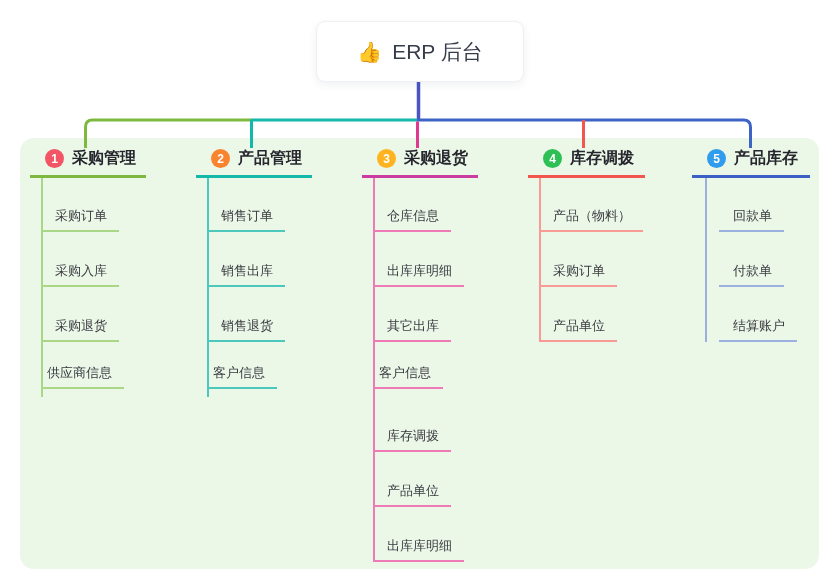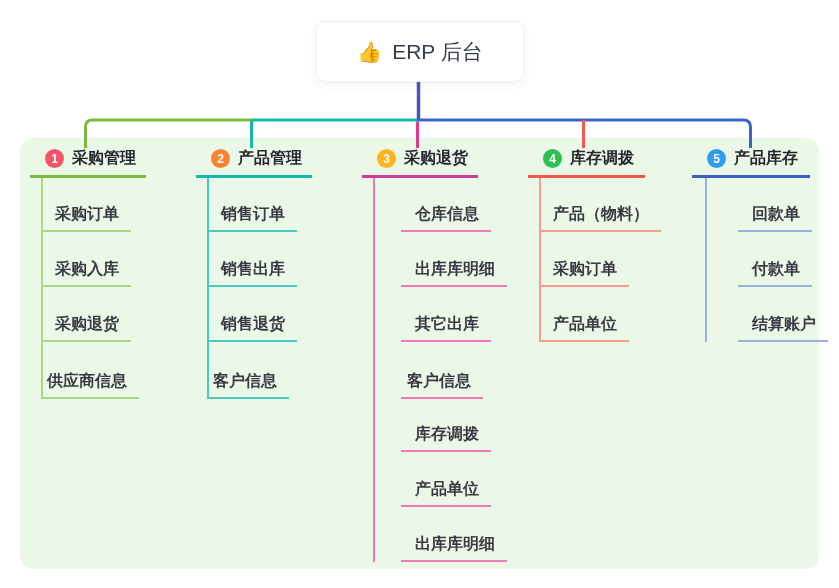--- a/index.html
+++ b/index.html
@@ -57,30 +57,30 @@
   .spine.s1 { left:41px;  height:219px; background:#a9d687; }
   .spine.s2 { left:207px; height:219px; background:#4cc8bd; }
   .spine.s3 { left:373px; height:384px; background:#f07ab6; }
   .spine.s4 { left:539px; height:164px; background:#f79b94; }
   .spine.s5 { left:705px; height:164px; background:#9bb0de; }
   .leaf {
     position:absolute; height:27px;
     padding:0 12px 5px 14px;
     border-bottom:2px solid;
     display:flex; align-items:flex-end;
-    font-size:16px; color:#3a3a42;
-    white-space:nowrap; z-index:2;font-weight:bold;
+    font-size:13px; color:#3a3a42;
+    white-space:nowrap; z-index:2;
   }
   .leaf.c1 { left:41px;  border-bottom-color:#a9d687; }
   .leaf.c2 { left:207px; border-bottom-color:#4cc8bd; }
-  .leaf.c3 { left:373px; border-bottom-color:#f07ab6;margin-left:28px; }
+  .leaf.c3 { left:373px; border-bottom-color:#f07ab6; }
   .leaf.c4 { left:539px; border-bottom-color:#f79b94;text-align:center; }
-  .leaf.c5 { left:738px; border-bottom-color:#9bb0de; }
+  .leaf.c5 { left:719px; border-bottom-color:#9bb0de; }
   .r0 { top:205px; } .r1 { top:260px; } .r2 { top:315px; }
-  .r3 { top:372px;padding-left:6px; } .r4 { top:425px; } .r5 { top:480px; } .r6 { top:535px; }
+  .r3 { top:362px;padding-left:6px; } .r4 { top:425px; } .r5 { top:480px; } .r6 { top:535px; }
 </style>
 </head>
 <body>
 
 <div class="panel"></div>
 
 <svg class="connectors" width="839" height="588">
   <path d="M418.5 82 V119" stroke="#4a54c2" stroke-width="3.5" fill="none"></path>
   <path d="M85.5 148 V127 Q85.5 120 92.5 120 H251" stroke="#7cb93e" stroke-width="3" fill="none"></path>
   <path d="M251 120 H417" stroke="#14b8aa" stroke-width="3" fill="none"></path>

